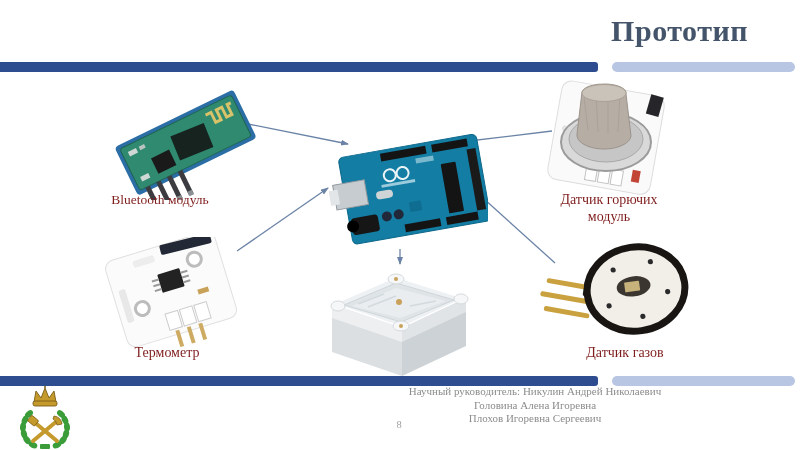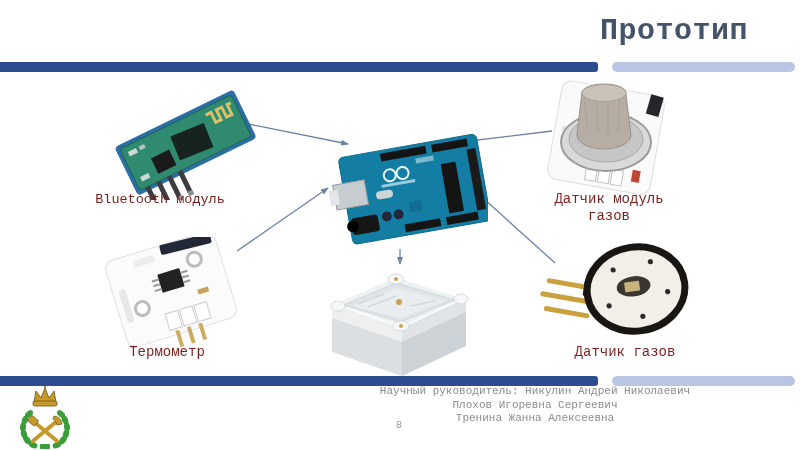--- a/index.html
+++ b/index.html
@@ -1,18 +1,18 @@
 <!DOCTYPE html>
 <html><head>
 <meta charset="utf-8">
 <style>
   html,body{margin:0;padding:0;background:#666;}
   #slide{
     position:relative;width:800px;height:450px;background:#ffffff;
-    font-family:Liberation Mono, monospace;overflow:hidden;margin:0 auto;
+    font-family:Liberation Serif, serif;overflow:hidden;margin:0 auto;
   }
   .abs{position:absolute;}
   
   #page-title{
     top:14px;right:52px;font-size:30px;font-weight:bold;color:#44546a;
     letter-spacing:0.5px;
   }
   
   .bar-dark{left:0;width:598px;height:10px;background:#2e4d90;border-radius:0 3px 3px 0;}
   .bar-light{left:612px;width:183px;height:10px;background:#b9c6e3;border-radius:5px;}
@@ -202,21 +202,21 @@
     <ellipse cx="14" cy="40" rx="7" ry="5" fill="#f5f7f8" stroke="#d5dadd"></ellipse>
     <ellipse cx="72" cy="13" rx="8" ry="5" fill="#f5f7f8" stroke="#d5dadd"></ellipse>
     <ellipse cx="137" cy="33" rx="7" ry="5" fill="#f5f7f8" stroke="#d5dadd"></ellipse>
     <ellipse cx="77" cy="60" rx="8" ry="5" fill="#f5f7f8" stroke="#d5dadd"></ellipse>
     <circle cx="72" cy="13" r="2" fill="#c8a25a"></circle>
     <circle cx="77" cy="60" r="2" fill="#c8a25a"></circle>
     <circle cx="75" cy="36" r="3" fill="#c8a25a"></circle>
   </svg>
 
   <div id="label-bluetooth" class="abs comp-label">Bluetooth модуль</div>
-  <div id="label-gas" class="abs comp-label">Датчик модуль газов</div>
+  <div id="label-gas" class="abs comp-label">Датчик горючих модуль</div>
   <div id="label-thermometer" class="abs comp-label">Термометр</div>
   <div id="label-pulse" class="abs comp-label">Датчик газов</div>
 
   <svg class="abs" style="left:16px;top:386px;" width="58" height="64" viewBox="0 0 58 64">
     <g fill="#3a9d3a">
       <ellipse cx="13" cy="28" rx="4.5" ry="3" transform="rotate(-40 13 28)"></ellipse>
       <ellipse cx="9" cy="34" rx="4.5" ry="3" transform="rotate(-65 9 34)"></ellipse>
       <ellipse cx="7" cy="41" rx="4.5" ry="3" transform="rotate(-85 7 41)"></ellipse>
       <ellipse cx="8" cy="48" rx="4.5" ry="3" transform="rotate(-105 8 48)"></ellipse>
       <ellipse cx="11" cy="54" rx="4.5" ry="3" transform="rotate(-130 11 54)"></ellipse>
@@ -241,17 +241,17 @@
       <path d="M18,16 L20,5 L25,12 L29,2 L33,12 L38,5 L40,16 z"></path>
       <rect x="17" y="15" width="24" height="5" rx="2"></rect>
       <line x1="29" y1="2" x2="29" y2="-1" stroke-width="1.5"></line>
     </g>
   </svg>
 
   <div id="page-number" class="abs">8</div>
 
   <div id="footer-credits" class="abs">
     <div>Научный руководитель: Никулин Андрей Николаевич</div>
+    <div>Головина Алена Игоревна</div>
     <div>Плохов Игоревна Сергеевич</div>
-    <div>Тренина Жанна Алексеевна</div>
   </div>
 
 </div>
 
 </body></html>

